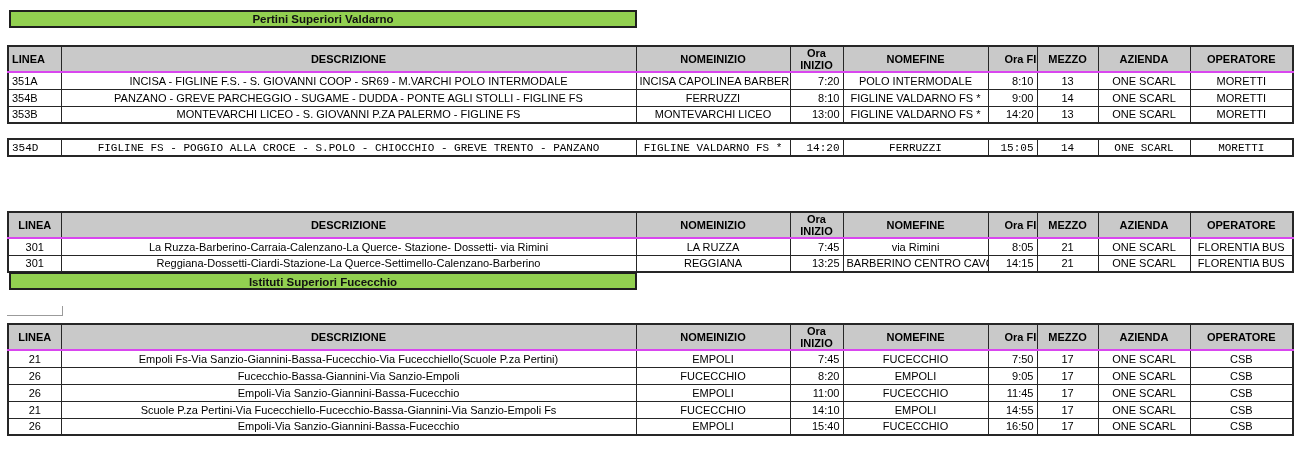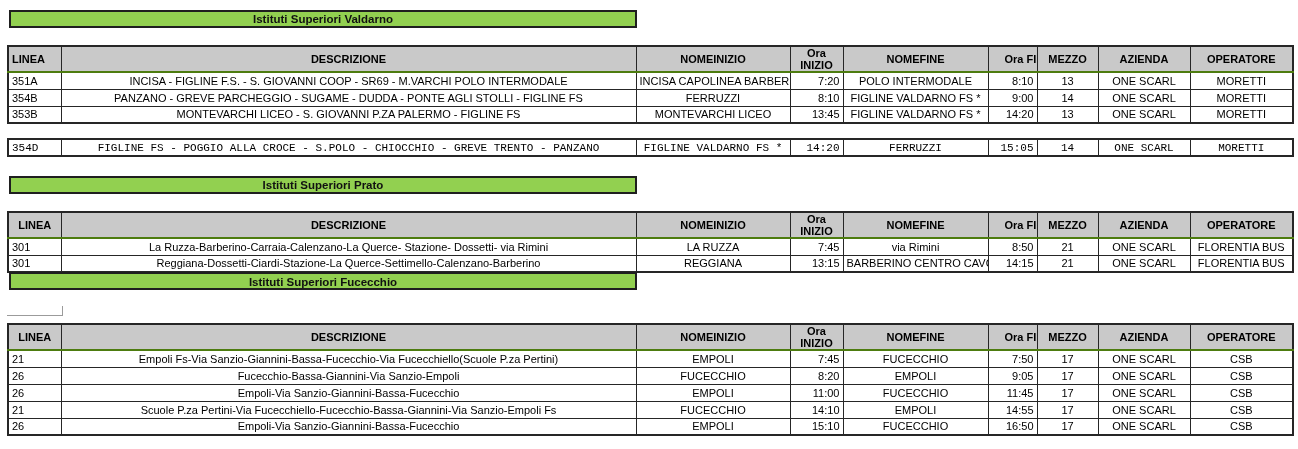--- a/index.html
+++ b/index.html
@@ -28,26 +28,26 @@
     padding:0 3px;
     box-sizing:border-box;
     overflow:hidden;white-space:nowrap;
     vertical-align:middle;
   }
   table.tt{border:2px solid #262626;}
   table.tt thead th{
     background:var(--hdr,#C9C9C9);
     height:26px;font-weight:bold;text-align:center;
     line-height:12px;
-    border-bottom:2px solid #4d7c0f;
+    border-bottom:2px solid #d946ef;
     white-space:normal;
   }
   table.tt thead th.c-of{white-space:nowrap;padding:0 16px;}
   table.tt tbody td{height:17px;}
-  .c-linea{}
+  .c-linea{text-align:center;}
   table.linea-left .c-linea{text-align:left;padding-left:3px;}
   .c-desc,.c-ni,.c-nf{text-align:center;}
   .c-oi,.c-of{text-align:right;padding-right:8px;margin-top:8px;}
   .c-mezzo,.c-az,.c-op{text-align:center;}
   .grid-artifact{
     position:absolute;left:7px;top:306px;width:55px;height:9px;
     border-right:1px solid #9b9b9b;border-bottom:1px solid #9b9b9b;
   }
   #t-vald{top:45px;}
   #t-vald-extra{top:138px;font-family:Liberation Mono, monospace;}
@@ -56,21 +56,21 @@
   #bar-vald{top:10px;}
   #bar-prato{top:176px;}
   #bar-fuc{top:272px;align-items:flex-end;}
 </style>
 </head>
 <body>
 
 <div class="page">
 
   <div class="title-bar" id="bar-vald">
-    <span>Istituti Superiori Valdarno</span>
+    <span>Pertini Superiori Valdarno</span>
   </div>
 
   <table class="tt linea-left" id="t-vald">
     <colgroup>
       <col style="width:53px">
         <col style="width:575px">
         <col style="width:154px">
       <col style="width:53px">
         <col style="width:145px">
         <col style="width:49px">
@@ -114,21 +114,21 @@
           <td class="c-of">9:00</td>
           <td class="c-mezzo">14</td>
           <td class="c-az">ONE SCARL</td>
           <td class="c-op">MORETTI</td>
         </tr>
 
         <tr>
           <td class="c-linea">353B</td>
           <td class="c-desc">MONTEVARCHI LICEO - S. GIOVANNI P.ZA PALERMO - FIGLINE FS</td>
           <td class="c-ni">MONTEVARCHI LICEO</td>
-          <td class="c-oi">13:45</td>
+          <td class="c-oi">13:00</td>
           <td class="c-nf">FIGLINE VALDARNO FS *</td>
           <td class="c-of">14:20</td>
           <td class="c-mezzo">13</td>
           <td class="c-az">ONE SCARL</td>
           <td class="c-op">MORETTI</td>
         </tr>
 
     </tbody>
   </table>
 
@@ -154,23 +154,20 @@
           <td class="c-nf">FERRUZZI</td>
           <td class="c-of">15:05</td>
           <td class="c-mezzo">14</td>
           <td class="c-az">ONE SCARL</td>
           <td class="c-op">MORETTI</td>
         </tr>
 
     </tbody>
   </table>
 
-  <div class="title-bar" id="bar-prato">
-    <span>Istituti Superiori Prato</span>
-  </div>
 
   <table class="tt" id="t-prato">
     <colgroup>
       <col style="width:53px">
         <col style="width:575px">
         <col style="width:154px">
       <col style="width:53px">
         <col style="width:145px">
         <col style="width:49px">
       <col style="width:61px">
@@ -191,31 +188,31 @@
       </tr>
     </thead>
     <tbody>
 
         <tr>
           <td class="c-linea">301</td>
           <td class="c-desc">La Ruzza-Barberino-Carraia-Calenzano-La Querce- Stazione- Dossetti- via Rimini</td>
           <td class="c-ni">LA RUZZA</td>
           <td class="c-oi">7:45</td>
           <td class="c-nf">via Rimini</td>
-          <td class="c-of">8:50</td>
+          <td class="c-of">8:05</td>
           <td class="c-mezzo">21</td>
           <td class="c-az">ONE SCARL</td>
           <td class="c-op">FLORENTIA BUS</td>
         </tr>
 
         <tr>
           <td class="c-linea">301</td>
           <td class="c-desc">Reggiana-Dossetti-Ciardi-Stazione-La Querce-Settimello-Calenzano-Barberino</td>
           <td class="c-ni">REGGIANA</td>
-          <td class="c-oi">13:15</td>
+          <td class="c-oi">13:25</td>
           <td class="c-nf">BARBERINO CENTRO CAVOUR</td>
           <td class="c-of">14:15</td>
           <td class="c-mezzo">21</td>
           <td class="c-az">ONE SCARL</td>
           <td class="c-op">FLORENTIA BUS</td>
         </tr>
 
     </tbody>
   </table>
 
@@ -297,21 +294,21 @@
           <td class="c-of">14:55</td>
           <td class="c-mezzo">17</td>
           <td class="c-az">ONE SCARL</td>
           <td class="c-op">CSB</td>
         </tr>
 
         <tr>
           <td class="c-linea">26</td>
           <td class="c-desc">Empoli-Via Sanzio-Giannini-Bassa-Fucecchio</td>
           <td class="c-ni">EMPOLI</td>
-          <td class="c-oi">15:10</td>
+          <td class="c-oi">15:40</td>
           <td class="c-nf">FUCECCHIO</td>
           <td class="c-of">16:50</td>
           <td class="c-mezzo">17</td>
           <td class="c-az">ONE SCARL</td>
           <td class="c-op">CSB</td>
         </tr>
 
     </tbody>
   </table>
 

